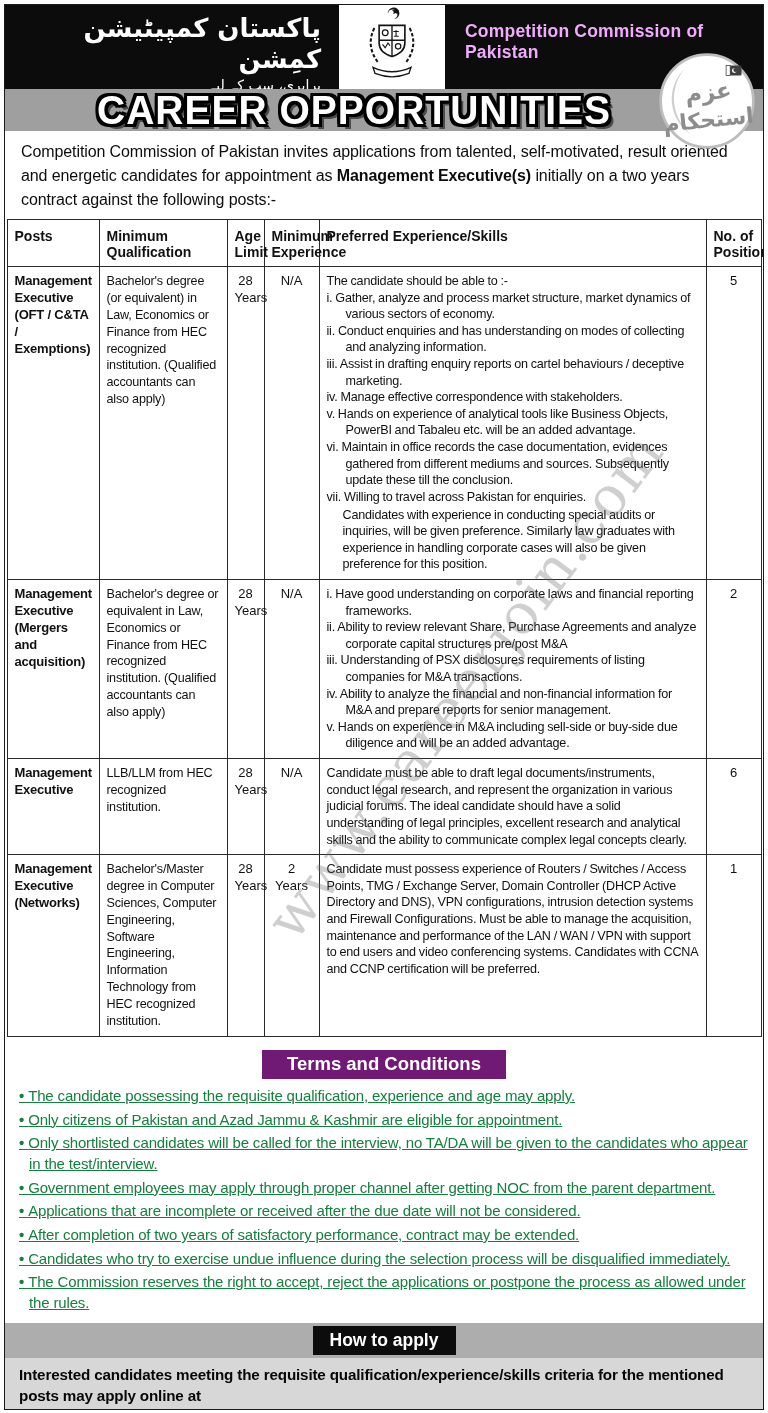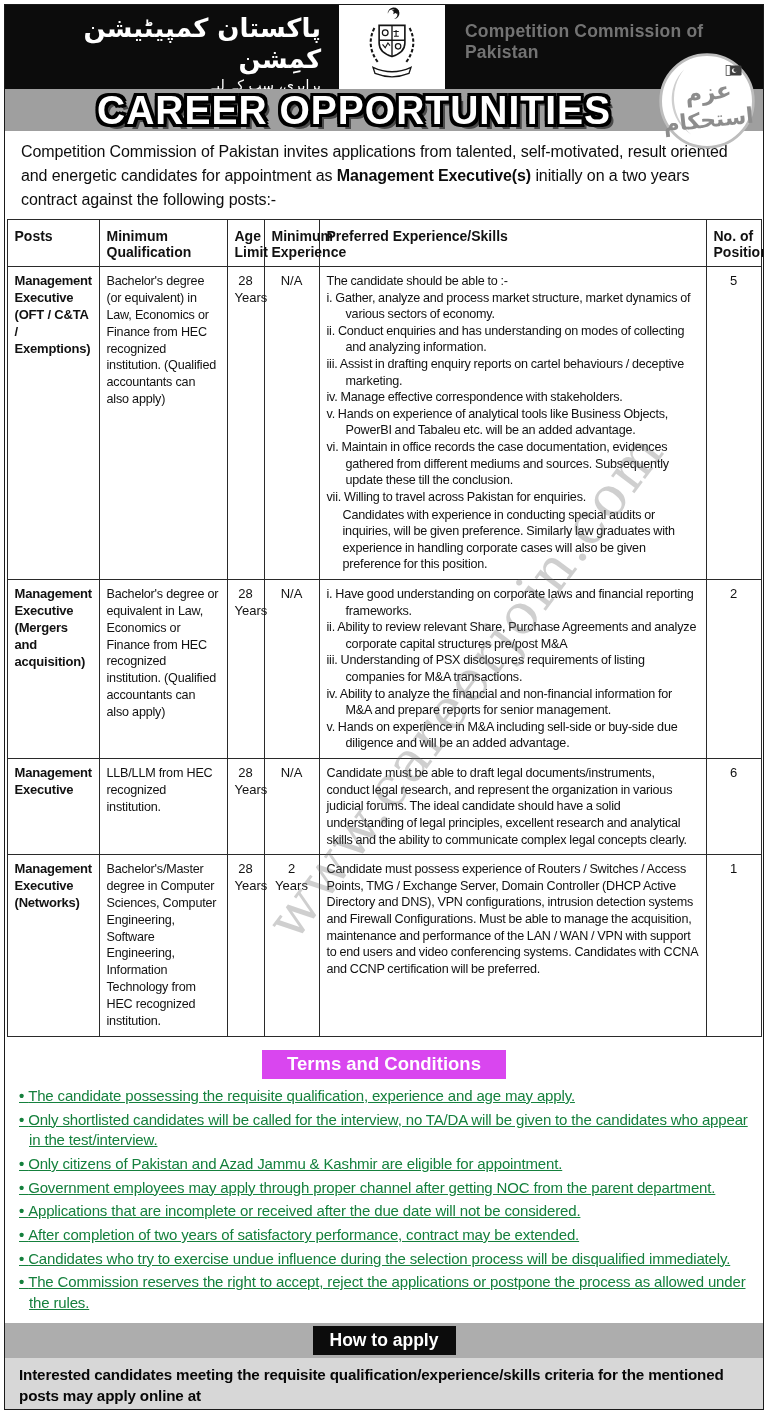--- a/index.html
+++ b/index.html
@@ -22,21 +22,21 @@
     width:330px;color:#fff;text-align:right;direction:rtl;
     padding:8px 14px 0 0;box-sizing:border-box;
     font-family:"DejaVu Sans",sans-serif;
   }
   .urdu-title{font-size:26px;font-weight:bold;line-height:1.2;}
   .urdu-tagline{font-size:14px;margin-top:2px;}
   .emblem-box{
     width:106px;background:#fff;display:flex;align-items:center;justify-content:center;
     flex:0 0 auto;margin-left:4px;
   }
-  .org-block{flex:1;color:#737373;padding:16px 0 0 20px;}
+  .org-block{flex:1;color:#f0abfc;padding:16px 0 0 20px;}
   .org-name{font-size:17.5px;font-weight:bold;letter-spacing:.2px;}
   .org-tagline{font-size:13.5px;margin-top:6px;}
 
   
   .banner{
     height:42px;background:#9f9f9f;display:flex;align-items:center;justify-content:center;
     position:relative;
   }
   .banner-title{
     font-size:39px;font-weight:bold;color:#fff;letter-spacing:1px;
@@ -74,21 +74,21 @@
   td.post{font-weight:bold;font-size:13px;line-height:1.3;letter-spacing:-.2px;}
   td.qual{font-size:12.6px;line-height:1.34;letter-spacing:-.2px;}
   td.age,td.exp,td.pos{font-weight:normal;text-align:center;font-size:13px;line-height:1.3;padding-left:2px;padding-right:2px;}
   td.skills{font-size:12.6px;line-height:1.32;letter-spacing:-.2px;word-spacing:-.4px;}
   .skill-item{padding-left:19px;text-indent:-19px;}
   .skills-intro:empty,.skills-outro:empty{display:none;}
   .skills-outro{margin-top:1px;margin-left:16px;}
 
   
   .terms-title{
-    width:244px;height:29px;background:#d946ef;color:#fff;
+    width:244px;height:29px;background:#701a75;color:#fff;
     font-size:18.5px;font-weight:bold;display:flex;align-items:center;justify-content:center;
     margin:13px auto 7px auto;
   }
   .terms-list{padding:0 14px 6px 10px;}
   .term-item{
     font-size:15px;line-height:1.38;letter-spacing:-.15px;
     padding-left:14px;text-indent:-10px;margin-bottom:3px;color:#15803d;text-decoration:underline;
   }
   .term-item::before{content:"• ";font-weight:bold;}
 
@@ -253,22 +253,22 @@
       </td>
       <td class="pos">1</td>
     </tr>
   </tbody>
     </table>
 
   <div class="terms-title">Terms and Conditions</div>
   <div class="terms-list">
 
   <div class="term-item">The candidate possessing the requisite qualification, experience and age may apply.</div>
+      <div class="term-item">Only citizens of Pakistan and Azad Jammu &amp; Kashmir are eligible for appointment.</div>
       <div class="term-item">Only shortlisted candidates will be called for the interview, no TA/DA will be given to the candidates who appear in the test/interview.</div>
-      <div class="term-item">Only citizens of Pakistan and Azad Jammu &amp; Kashmir are eligible for appointment.</div>
       <div class="term-item">Government employees may apply through proper channel after getting NOC from the parent department.</div>
       <div class="term-item">Applications that are incomplete or received after the due date will not be considered.</div>
       <div class="term-item">After completion of two years of satisfactory performance, contract may be extended.</div>
       <div class="term-item">Candidates who try to exercise undue influence during the selection process will be disqualified immediately.</div>
       <div class="term-item">The Commission reserves the right to accept, reject the applications or postpone the process as allowed under the rules.</div>
     </div>
 
   <div class="howto-band">
     <div class="howto-title">How to apply</div>
   </div>

